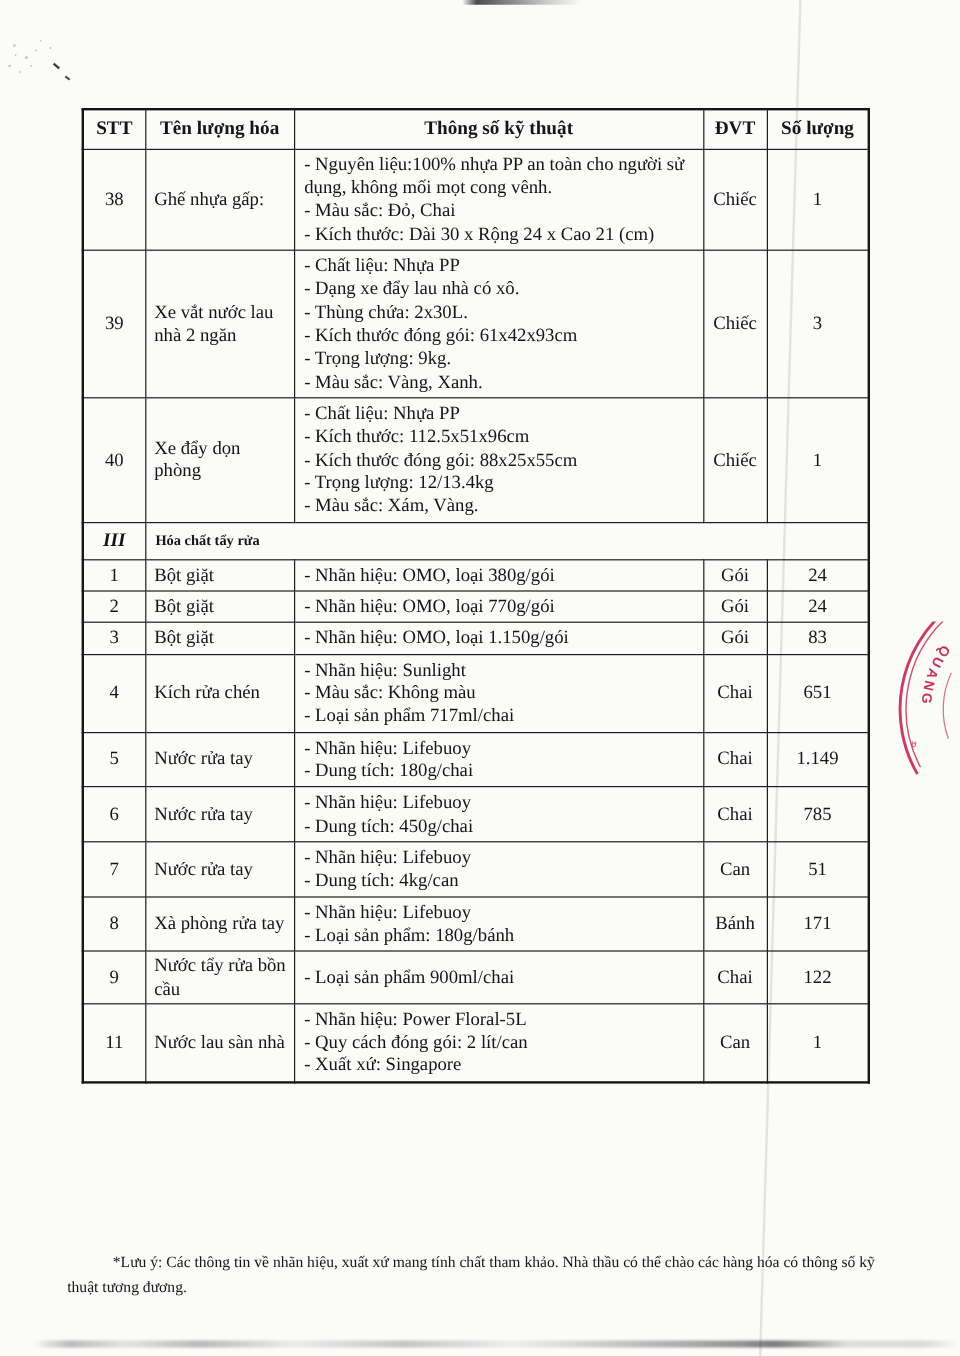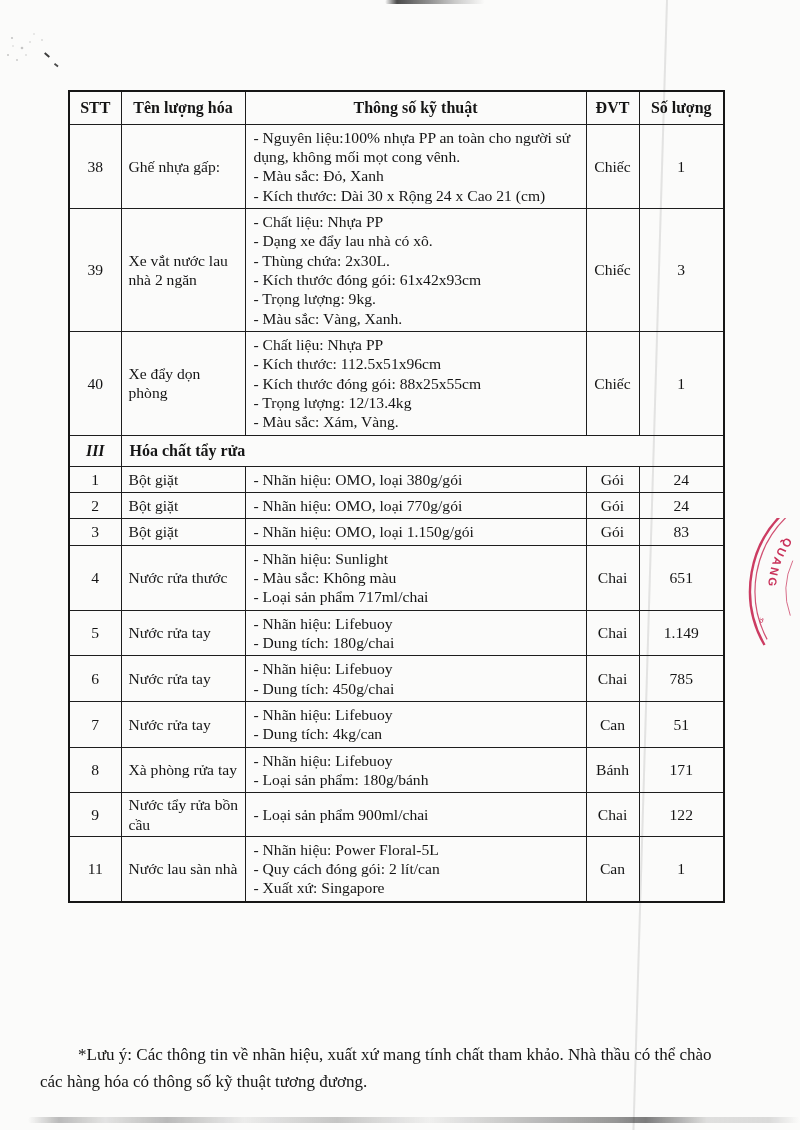--- a/index.html
+++ b/index.html
@@ -21,27 +21,27 @@
     vertical-align:middle;
     padding:3px 6px;
   }
   .doc-table th{
     font-size:16px;font-weight:bold;padding:6px 2px;text-align:center;
   }
   td.c{text-align:center;}
   td.name-cell{padding:2px 4px 2px 7px;}
   td.specs-cell{padding:3px 10px 3px 8px;}
   tr.section td{font-weight:bold;padding:5px 6px;}
-  tr.section td.sec-title{padding-left:8px;font-size:16px;font-family:Liberation Serif, serif;}
+  tr.section td.sec-title{padding-left:8px;font-size:12px;font-family:Liberation Serif, serif;}
   tr.section td.c{font-size:16px;font-style:italic;}
   .spec-line{white-space:normal;}
   
   .footnote{
-    position:absolute;left:40px;top:1042px;width:692px;
-    font-size:17px;line-height:1.58;text-indent:38px;margin:0;
+    position:absolute;left:56px;top:1042px;width:692px;
+    font-size:13px;line-height:1.58;text-indent:38px;margin:0;
   }
   
   .top-smudge{
     position:absolute;left:385px;top:0;width:100px;height:4px;
     background:linear-gradient(90deg,rgba(40,40,40,0) 0%,rgba(45,45,45,.85) 12%,rgba(60,60,60,.55) 45%,rgba(90,90,90,.3) 70%,rgba(120,120,120,0) 100%);
     filter:blur(.6px);border-radius:2px;
   }
   .bottom-smudge{
     position:absolute;left:28px;top:1117px;width:772px;height:6px;
     background:linear-gradient(90deg,
@@ -103,21 +103,21 @@
         <th>ĐVT</th>
         <th>Số lượng</th>
       </tr>
   </thead>
   <tbody id="table-body">
       <tr>
         <td class="c">38</td>
         <td class="name-cell">Ghế nhựa gấp:</td>
         <td class="specs-cell">
           <div class="spec-line">- Nguyên liệu:100% nhựa PP an toàn cho người sử dụng, không mối mọt cong vênh.</div>
-          <div class="spec-line">- Màu sắc: Đỏ, Xanh</div>
+          <div class="spec-line">- Màu sắc: Đỏ, Chai</div>
           <div class="spec-line">- Kích thước: Dài 30 x Rộng 24 x Cao 21 (cm)</div>
         </td>
         <td class="c">Chiếc</td>
         <td class="c">1</td>
       </tr>
       <tr>
         <td class="c">39</td>
         <td class="name-cell">Xe vắt nước lau nhà 2 ngăn</td>
         <td class="specs-cell">
           <div class="spec-line">- Chất liệu: Nhựa PP</div>
@@ -169,21 +169,21 @@
         <td class="c">3</td>
         <td class="name-cell">Bột giặt</td>
         <td class="specs-cell">
           <div class="spec-line">- Nhãn hiệu: OMO, loại 1.150g/gói</div>
         </td>
         <td class="c">Gói</td>
         <td class="c">83</td>
       </tr>
       <tr>
         <td class="c">4</td>
-        <td class="name-cell">Nước rửa thước</td>
+        <td class="name-cell">Kích rửa chén</td>
         <td class="specs-cell">
           <div class="spec-line">- Nhãn hiệu: Sunlight</div>
           <div class="spec-line">- Màu sắc: Không màu</div>
           <div class="spec-line">- Loại sản phẩm 717ml/chai</div>
         </td>
         <td class="c">Chai</td>
         <td class="c">651</td>
       </tr>
       <tr>
         <td class="c">5</td>

